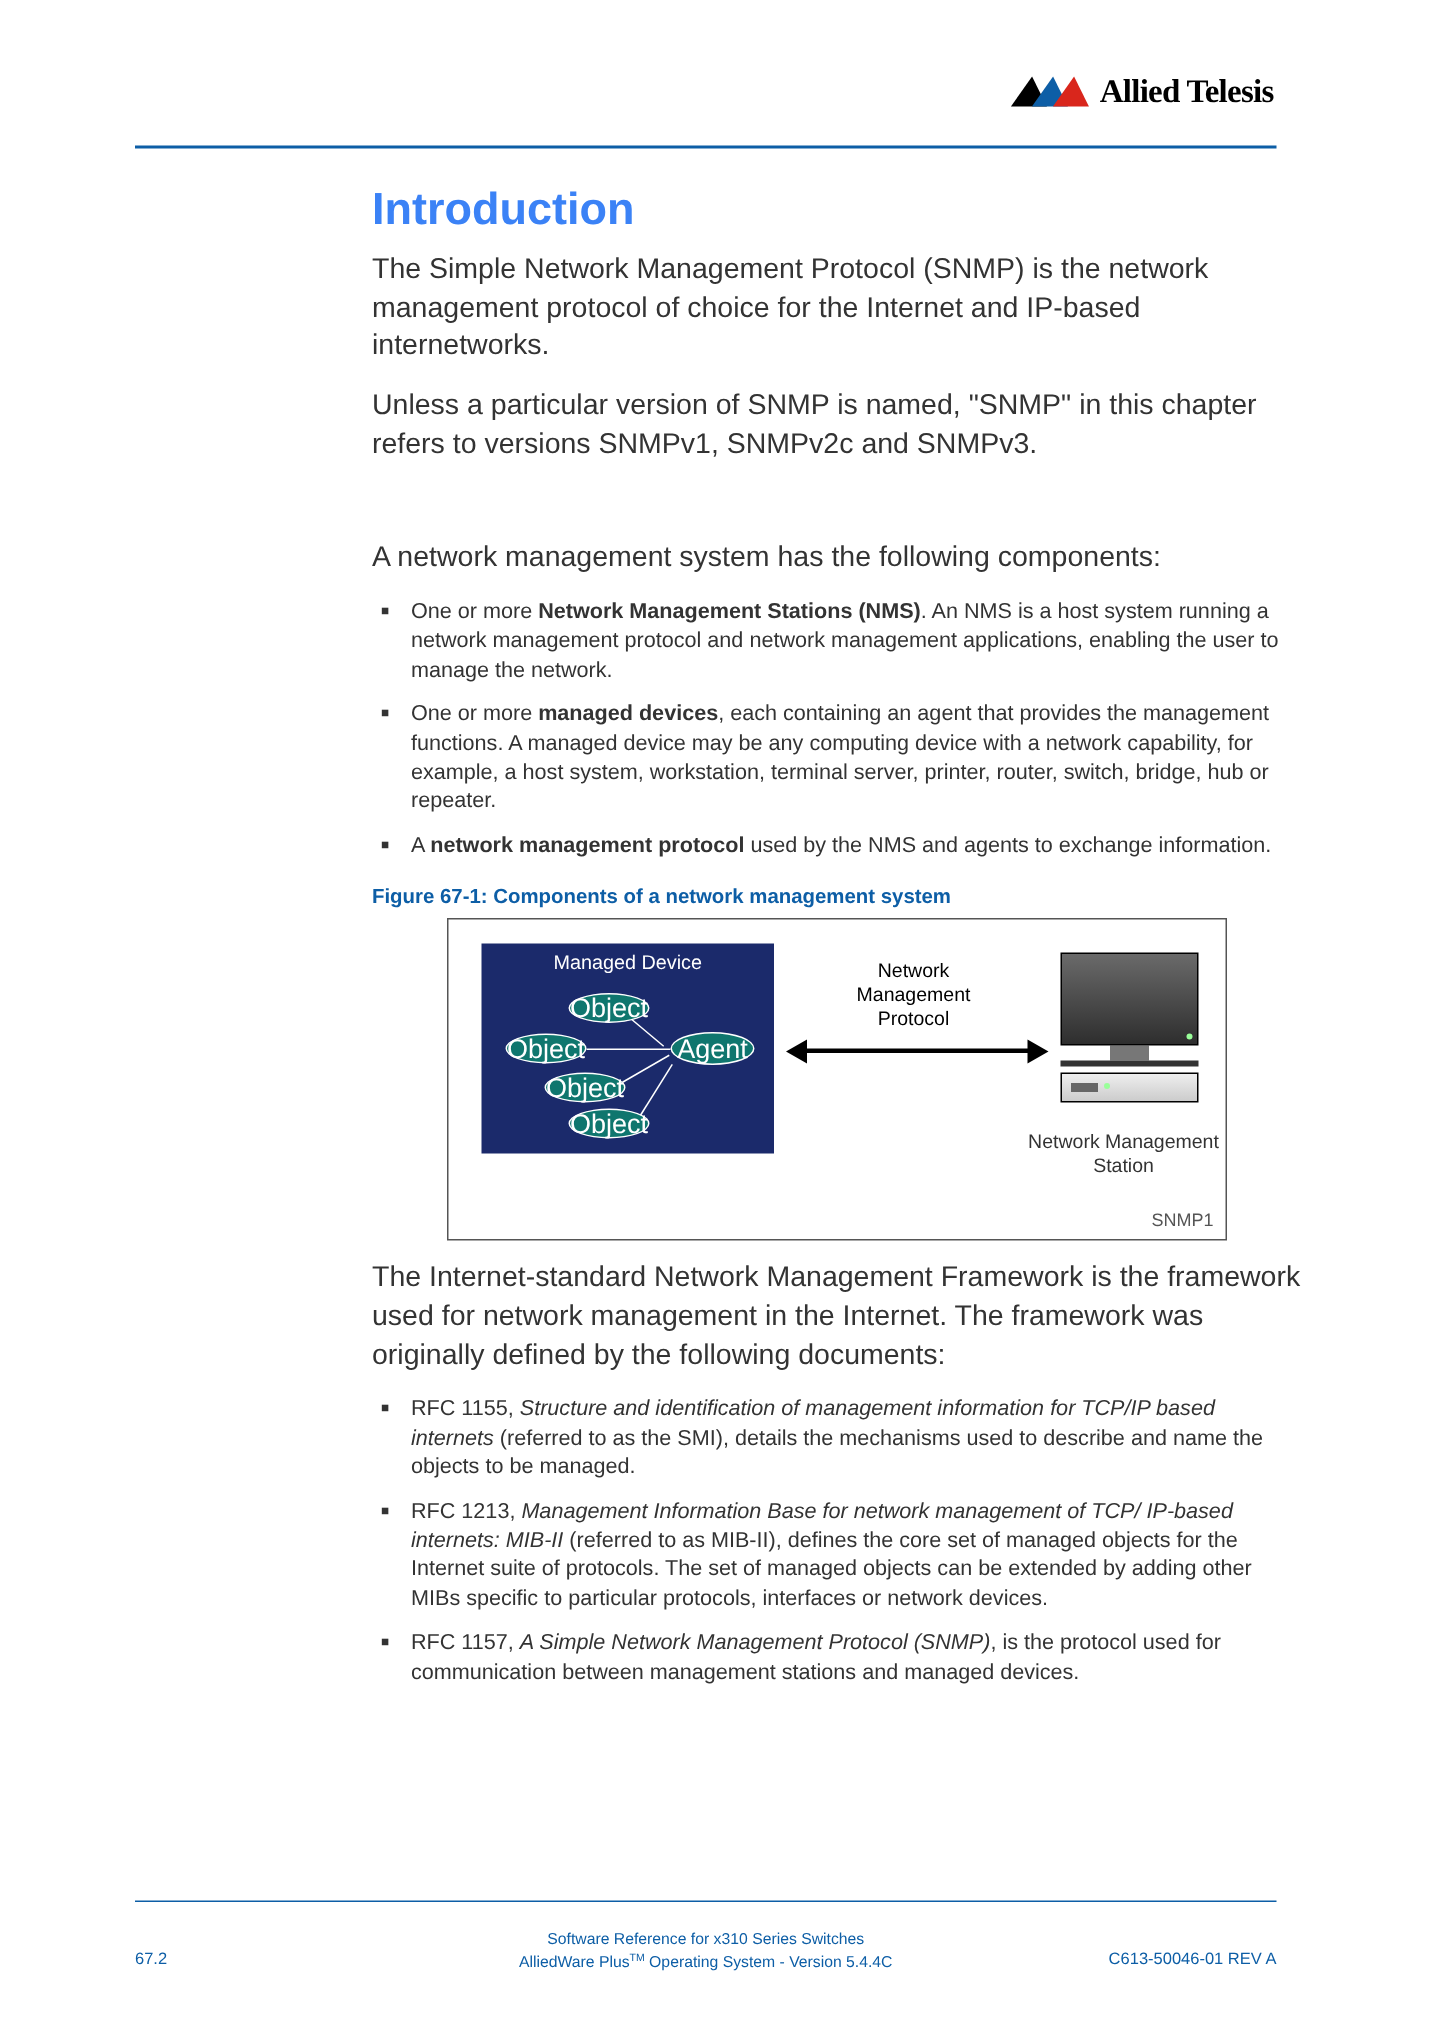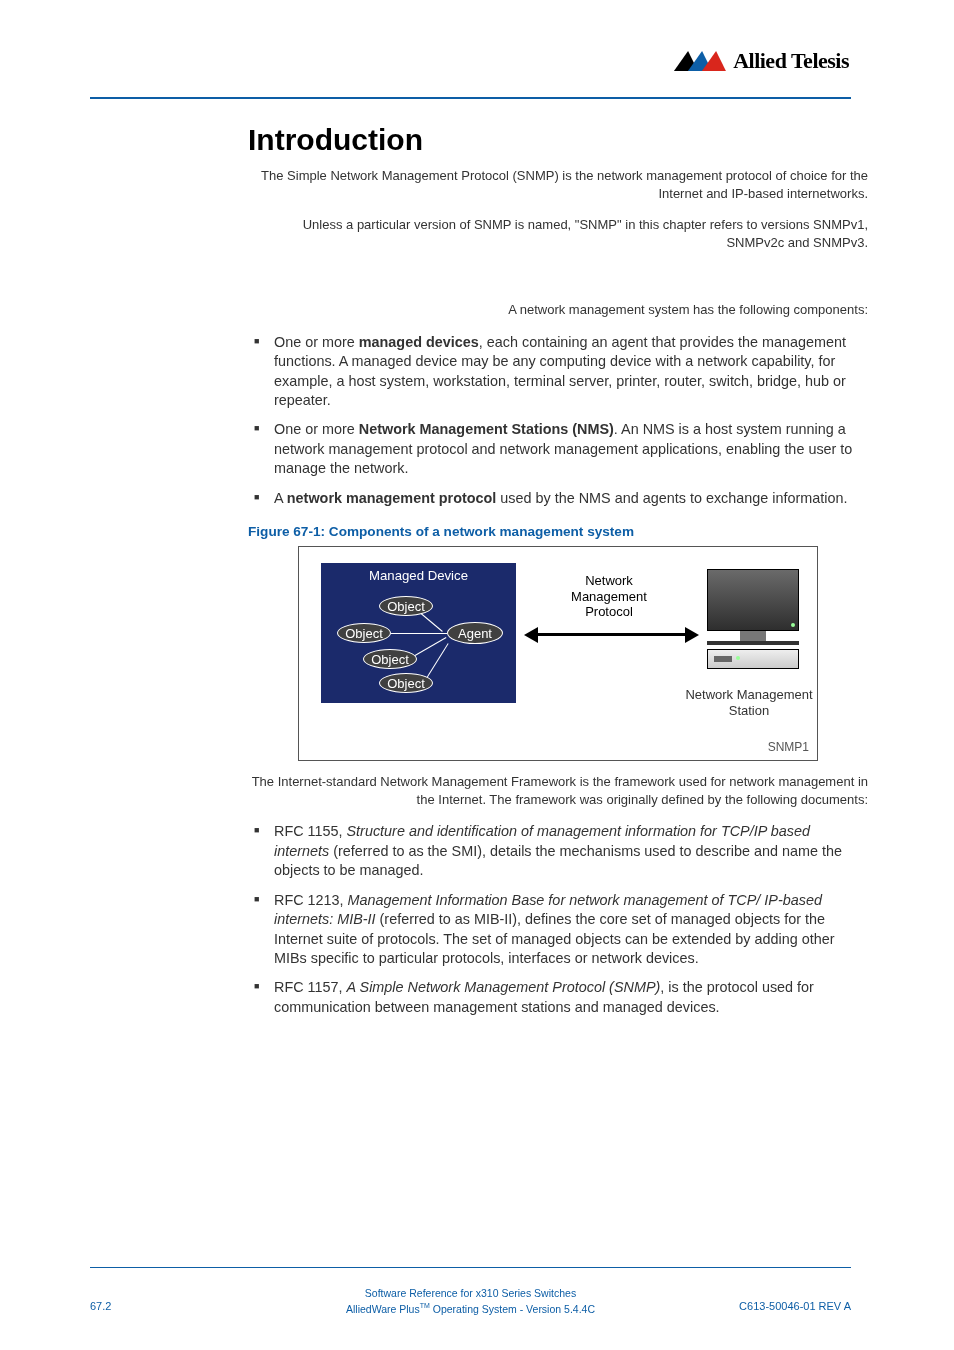--- a/index.html
+++ b/index.html
@@ -67,31 +67,30 @@
   .header-rule {
     border: none;
     border-top: 2px solid #0d5ea6;
     margin: 52px 0 24px 0;
   }
   .content {
     margin-left: 158px;
     width: 620px;
   }
   h1 {
-    color: #000000;
+    color: #3b82f6;
     font-size: 30px;
     font-weight: 700;
     margin: 22px 0 10px 0;
   }
   p {
-    font-size: 13px;
+    font-size: 19px;
     line-height: 1.35;
     margin: 0 0 14px 0;
     color: #333;
-    text-align: right;
   }
   a.linklike {
     color: #0d5ea6;
     font-weight: 700;
     text-decoration: none;
   }
   ul.blist {
     list-style: none;
     padding: 0;
     margin: 0 0 10px 0;
@@ -140,26 +139,26 @@
   .md-title {
     text-align: center;
     font-size: 13.2px;
     padding: 5px 0 8px 0;
     font-weight: 400;
   }
   .oval {
     position: absolute;
     border: 1px solid #fff;
     border-radius: 50%;
-    font-size: 13px;
+    font-size: 18px;
     color: #fff;
     display: flex;
     align-items: center;
     justify-content: center;
-    background: #404040;
+    background: #0f766e;
   }
   .obj    { width: 54px; height: 20px; }
   .obj1   { left: 58px; top: 33px; }
   .obj2   { left: 16px; top: 60px; }
   .obj3   { left: 42px; top: 86px; }
   .obj4   { left: 58px; top: 110px; }
   .agent  { width: 56px; height: 22px; left: 126px; top: 59px; }
   .con-line { position: absolute; background: #fff; }
   .cl1h{ left: 82px; top: 61px; width: 46px; height: 1px; }
   .cl2 { left: 70px; top: 70px; width: 56px; height: 1px; }
@@ -321,24 +320,24 @@
     <p>The Simple Network Management Protocol (SNMP) is the network management protocol of choice for the Internet and IP-based internetworks.</p>
     <p>Unless a particular version of SNMP is named, "SNMP" in this chapter refers to versions SNMPv1, SNMPv2c and SNMPv3.</p>
 
     <div class="h2gap"></div>
 
 
     <p>A network management system has the following components:</p>
 
     <ul class="blist">
       <li>
+        <span>One or more </span><b>Network Management Stations (NMS)</b><span>. An NMS is a host system running a network management protocol and network management applications, enabling the user to manage the network.</span>
+      </li>
+      <li>
         <span>One or more </span><b>managed devices</b><span>, each containing an agent that provides the management functions. A managed device may be any computing device with a network capability, for example, a host system, workstation, terminal server, printer, router, switch, bridge, hub or repeater.</span>
-      </li>
-      <li>
-        <span>One or more </span><b>Network Management Stations (NMS)</b><span>. An NMS is a host system running a network management protocol and network management applications, enabling the user to manage the network.</span>
       </li>
       <li>
         <span>A </span><b>network management protocol</b><span> used by the NMS and agents to exchange information.</span>
       </li>
     </ul>
 
     <div class="fig-caption">Figure 67-1: Components of a network management system</div>
 
     <div class="figure-wrap">
       <div class="figure">

